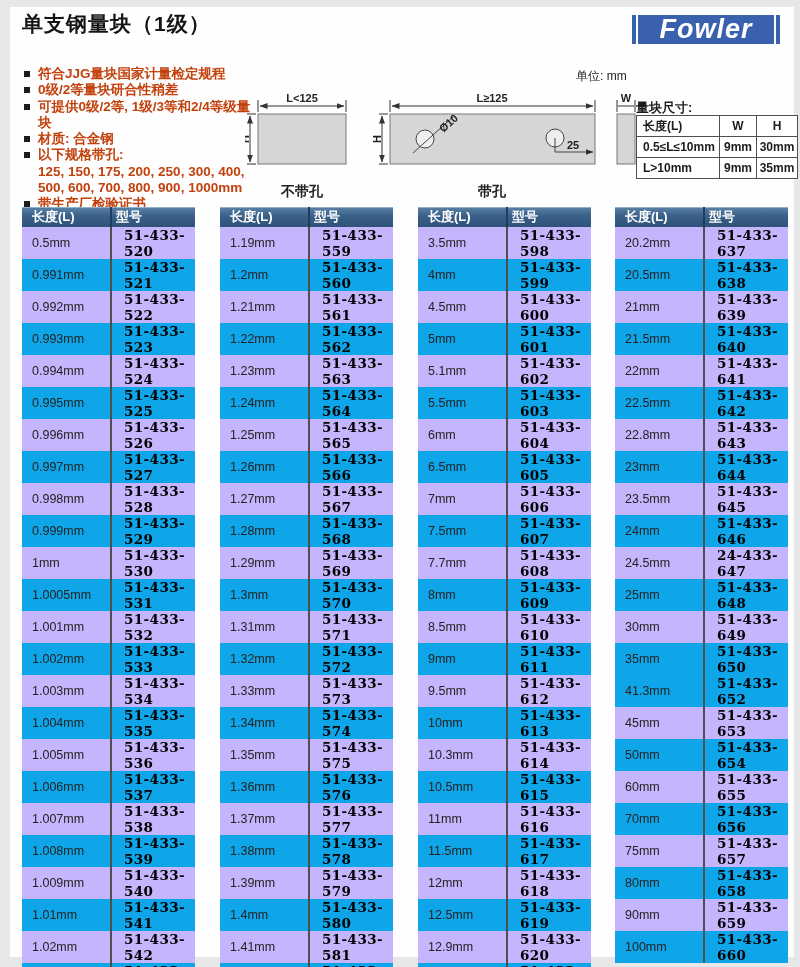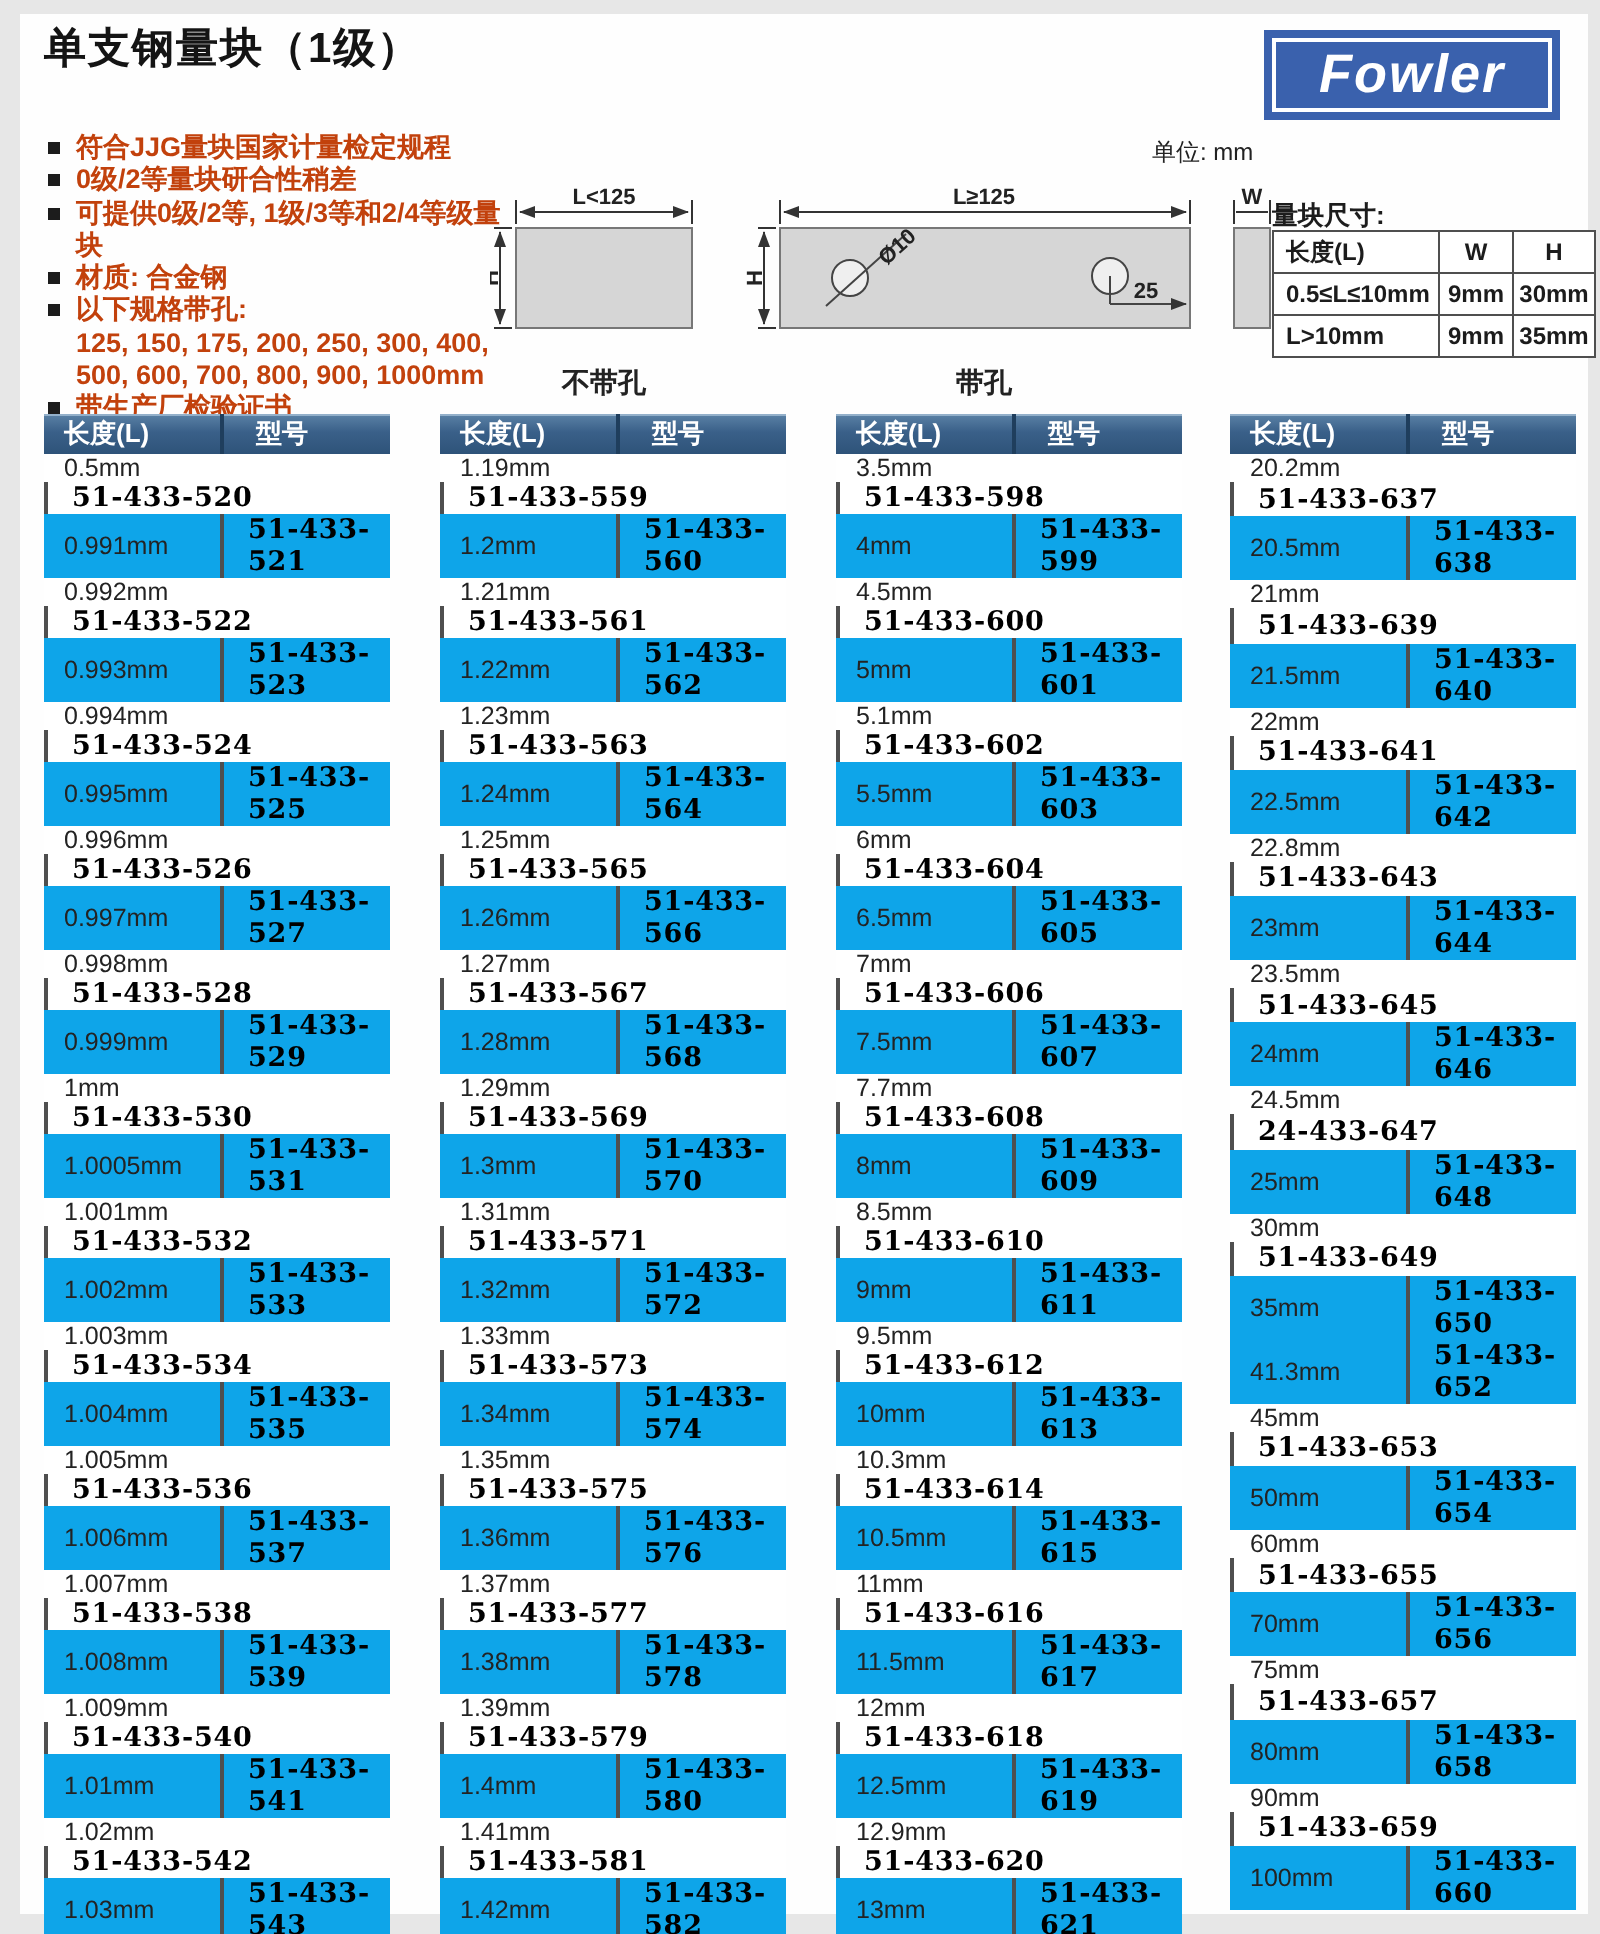--- a/index.html
+++ b/index.html
@@ -1,20 +1,20 @@
 <!DOCTYPE html>
 <html><head>
 <meta charset="utf-8">
 <style>
   html,body{margin:0;padding:0;background:#e7e7e7;font-family:"Liberation Sans",sans-serif;}
   .page{position:relative;width:800px;height:967px;background:#e7e7e7;overflow:hidden;}
   .content-bg{position:absolute;left:10px;top:7px;width:784px;height:950px;background:#fefefe;}
   .title{position:absolute;left:22px;top:10px;margin:0;font-size:21px;font-weight:bold;color:#141414;letter-spacing:1px;}
   
-  .logo{position:absolute;left:632px;top:15px;width:148px;height:45px;background:#3a61ad;display:flex;align-items:center;justify-content:center;}
+  .logo{position:absolute;left:632px;top:15px;width:148px;height:29px;background:#3a61ad;display:flex;align-items:center;justify-content:center;}
   .logo-inner{width:136px;height:33px;border:2px solid #ffffff;display:flex;align-items:center;justify-content:center;
     color:#fff;font-style:italic;font-weight:bold;font-size:27px;letter-spacing:1px;line-height:1;}
   .unit{position:absolute;left:576px;top:68px;font-size:12px;font-weight:normal;color:#222;}
   
   .features{position:absolute;left:22px;top:66px;width:230px;}
   .feat{display:flex;align-items:flex-start;font-size:13.5px;font-weight:bold;color:#c2410c;line-height:16.3px;}
   .feat .sq{width:6px;height:6px;background:#1c1c1c;margin:5px 8px 0 2px;flex:0 0 auto;}
   .feat.cont{padding-left:16px;}
   
   .diagram{position:absolute;left:245px;top:92px;}
@@ -26,24 +26,24 @@
   .size-table{position:absolute;left:636px;top:115px;border-collapse:collapse;background:#fff;}
   .size-table th,.size-table td{border:1px solid #4f4f4f;font-size:12px;font-weight:bold;color:#1c1c1c;height:20px;padding:0;}
   .size-table .cl{width:76px;text-align:left;padding-left:6px;}
   .size-table .cw{width:36px;text-align:center;}
   .size-table .ch{width:40px;text-align:center;}
   
   .ptable{position:absolute;top:207px;width:173px;}
   .thead{height:20px;display:flex;align-items:center;background:linear-gradient(180deg,#5b82a6 0%,#3a6089 45%,#2e5379 100%);
     box-shadow:inset 0 1px 0 #93b0ca;color:#fff;font-size:13px;font-weight:bold;}
   .h-len{width:88px;box-sizing:border-box;padding-left:10px;}
-  .h-model{flex:1;align-self:stretch;display:flex;align-items:center;border-left:2px solid #1f3e5d;padding-left:16px;}
+  .h-model{flex:1;align-self:stretch;display:flex;align-items:center;border-left:2px solid #1f3e5d;padding-left:4px;}
   .tbody{display:flex;flex-direction:column;height:728px;}
   .trow{flex:1;display:flex;align-items:stretch;}
-  .trow.odd{background:#ffffff;flex-direction:column;}
+  .trow.odd{background:#c4b5fd;}
   .trow.even{background:#0ea5e9;}
   .c-len{width:88px;box-sizing:border-box;padding-left:10px;font-size:12.5px;color:#232323;display:flex;align-items:center;}
   .c-model{flex:1;border-left:2px solid #4f4f4f;padding-left:12px;display:flex;align-items:center;
     font-family:"DejaVu Serif",serif;font-weight:bold;font-size:13.5px;color:#000;letter-spacing:0.4px;}
   .t1{left:22px;} .t2{left:220px;} .t3{left:418px;} .t4{left:615px;}
 </style>
 </head>
 <body>
 
 <div class="page">

